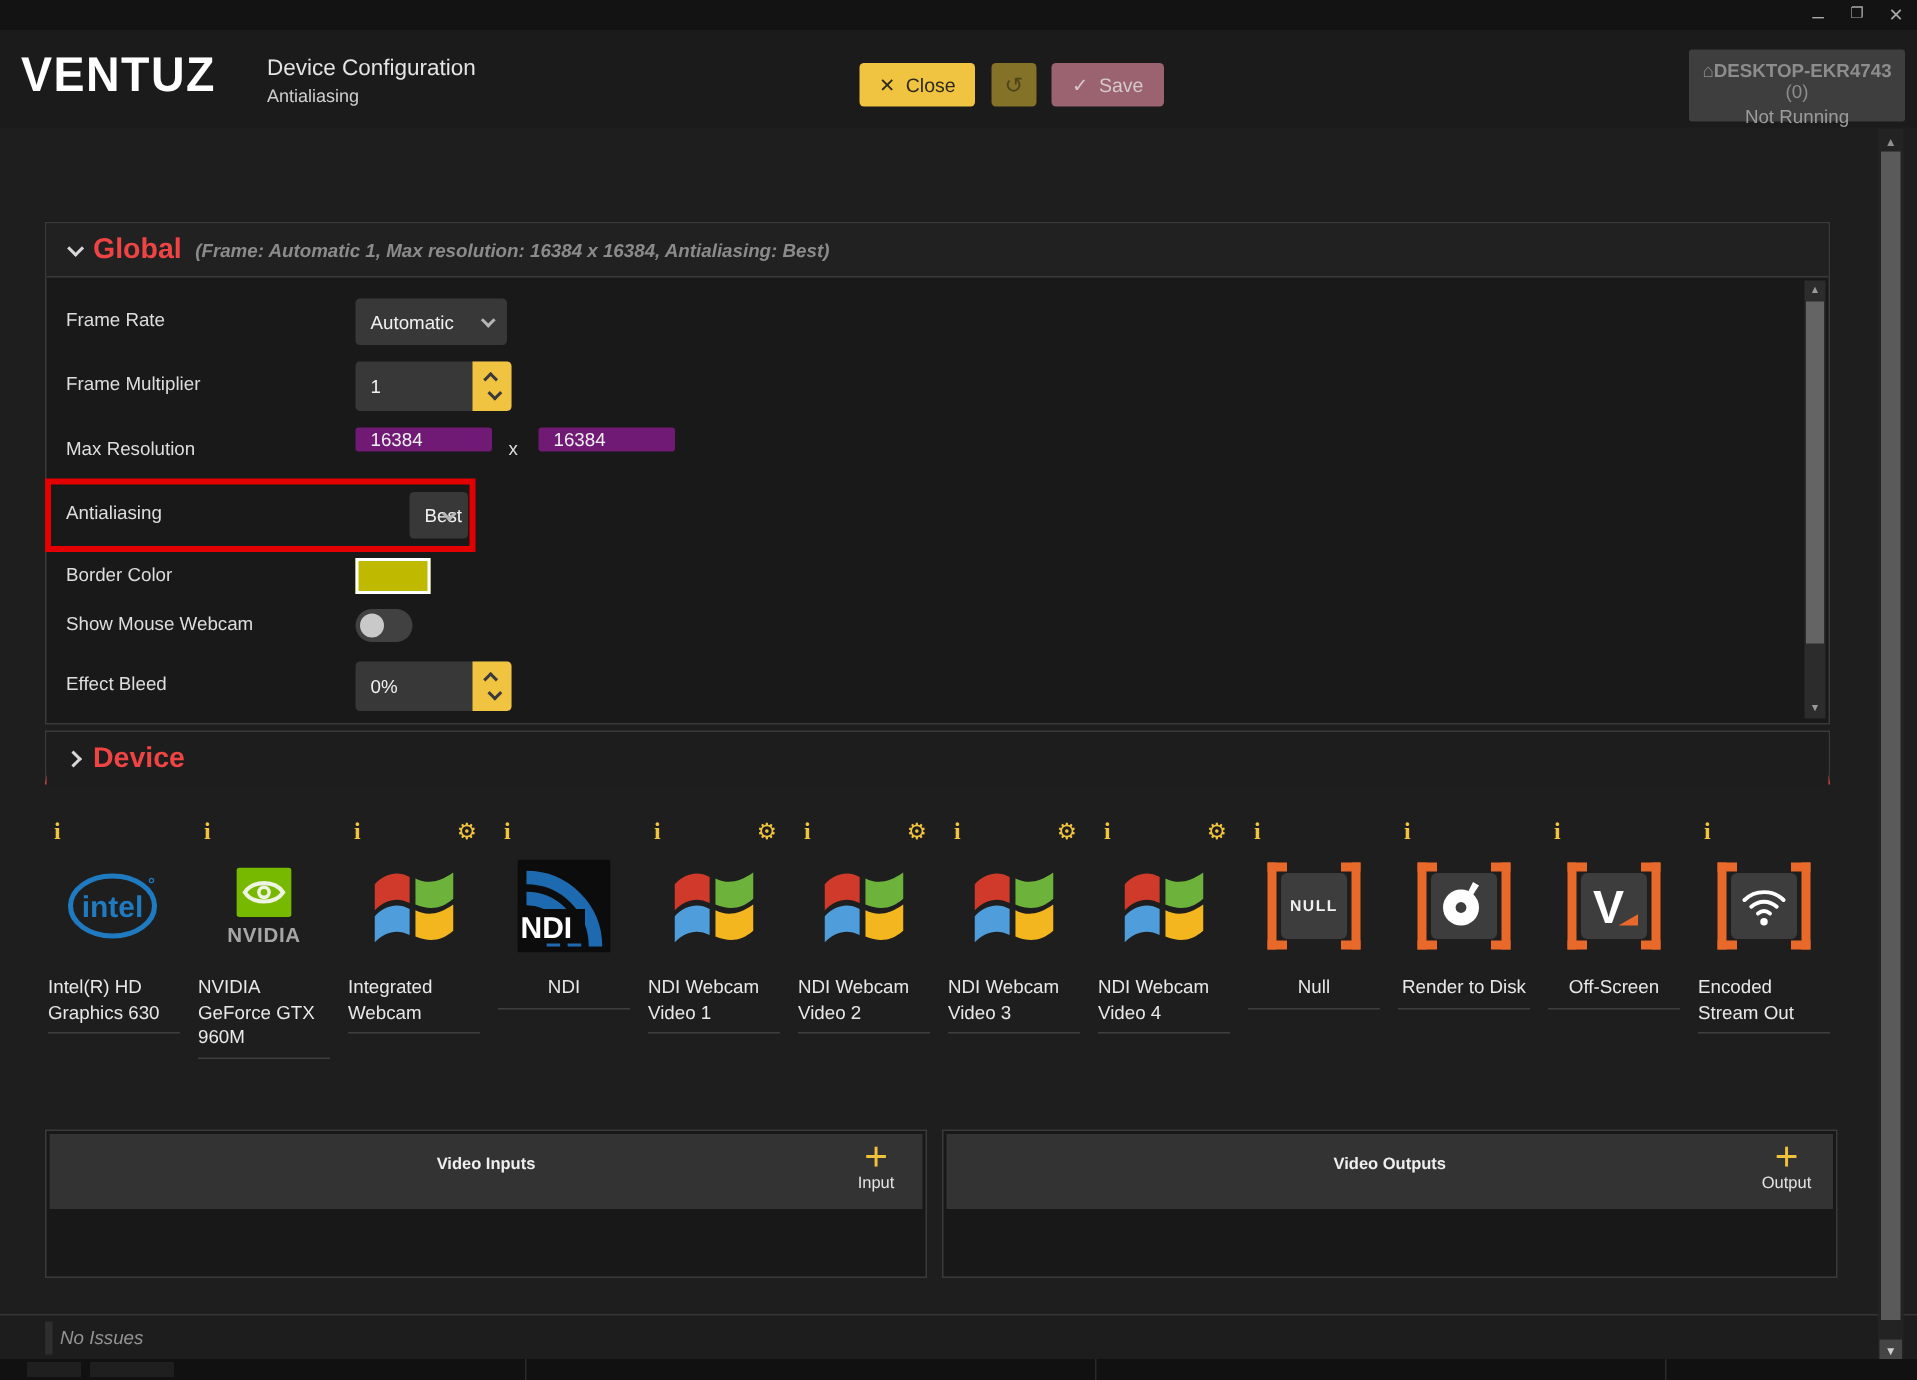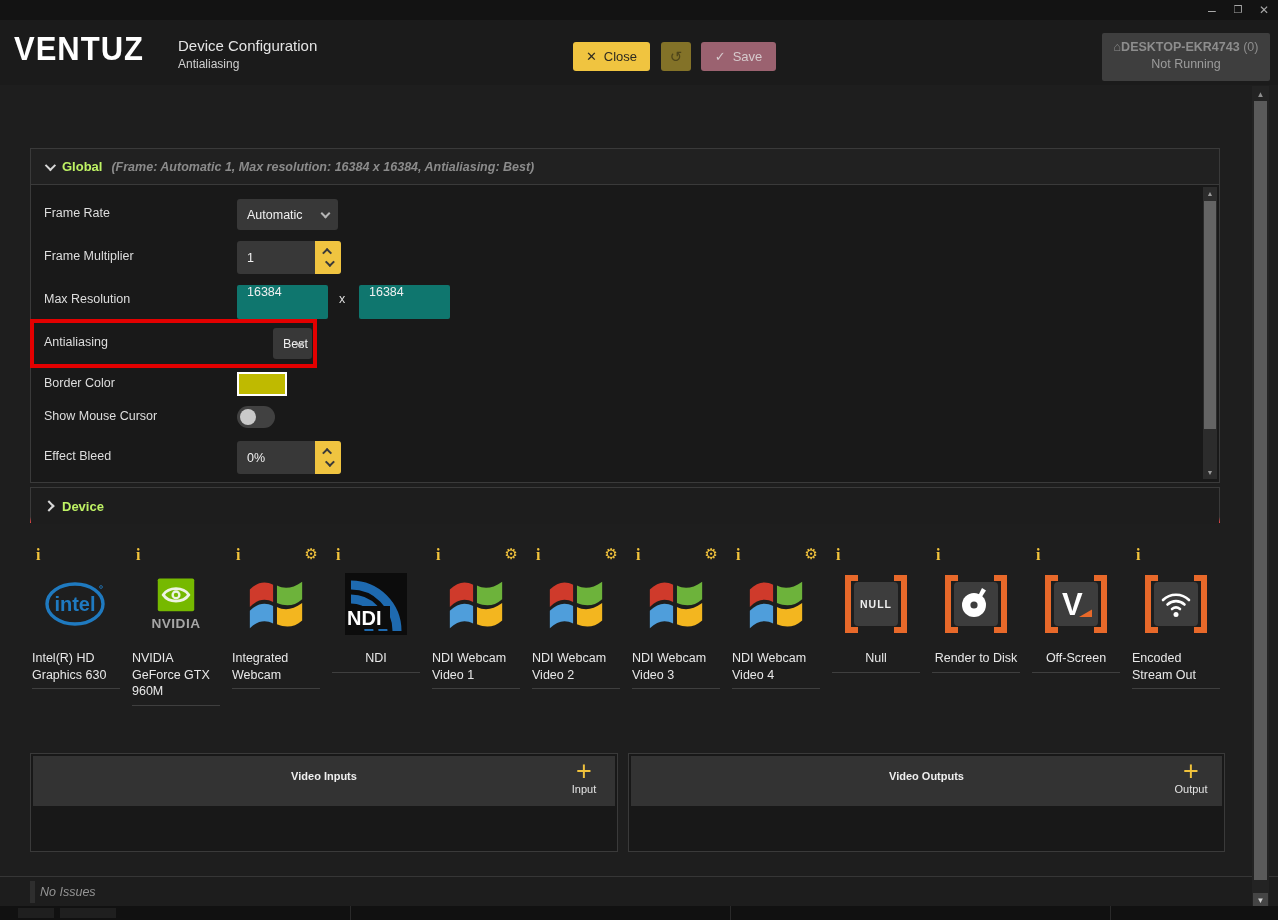--- a/index.html
+++ b/index.html
@@ -19,54 +19,54 @@
   .logo { position:absolute; left:14px; top:12px; color:#ffffff; font-size:31px; font-weight:800;
     letter-spacing:1px; transform:scaleY(1.05); }
   .titleblock { position:absolute; left:178px; top:17px; }
   .titleblock .t1 { color:#e4e4e4; font-size:15px; }
   .titleblock .t2 { color:#cfcfcf; font-size:12px; margin-top:3px; }
   .btn { position:absolute; top:22px; height:29px; border-radius:3px; display:flex; align-items:center;
     justify-content:center; gap:7px; font-size:13px; cursor:pointer; }
   .btn-close { left:573px; width:77px; background:#f0c440; color:#2e2a20; }
   .btn-revert { left:661px; width:30px; background:#837228; color:#4f451a; font-size:15px; }
   .btn-save { left:701px; width:75px; background:#9b6270; color:#d6cacd; }
-  .machinebox { position:absolute; right:8px; top:13px; width:168px; height:48px; background:#3e3e3e;
+  .machinebox { position:absolute; right:8px; top:13px; width:144px; height:48px; background:#3e3e3e;
     border-radius:2px; text-align:center; padding-top:7px; }
   .machinebox .m1 { color:#8d8d8d; font-size:12.5px; font-weight:bold; }
   .machinebox .m1 .cnt { font-weight:normal; color:#8d8d8d; }
   .machinebox .m2 { color:#9c9c9c; font-size:12.5px; margin-top:3px; }
 
   
   .tabbar { position:absolute; left:0; top:85px; width:100%; height:40px; background:#181818; display:flex; padding-left:16px; }
   .tab { height:40px; padding:0 15px; background:#232323; color:#a8a8a8; font-size:13px; font-weight:bold;
     display:flex; align-items:center; border-right:1px solid #161616; cursor:pointer; position:relative; }
   .tab.active { color:#efb62f; }
   .tab.active::after { content:""; position:absolute; left:0; right:0; bottom:0; height:3px; background:#f0c440; }
 
   
   .panel { position:absolute; left:30px; width:1190px; background:#191919; border:1px solid #3a3a3a; }
   .panel-global { top:148px; height:335px; }
   .panel-header { position:relative; height:36px; background:#212121; border-bottom:1px solid #3a3a3a;
     display:flex; align-items:center; padding-left:14px; gap:9px; cursor:pointer; }
-  .panel-title { color:#bef264; font-size:13px; font-weight:bold; }
+  .panel-title { color:#ef4444; font-size:19px; font-weight:bold; }
   .panel-summary { color:#8b8b8b; font-size:12.5px; font-weight:bold;font-style:italic; }
   .chev { width:8px; height:8px; border-right:2px solid #d8d8d8; border-bottom:2px solid #d8d8d8; display:inline-block; }
   .chev.down { transform:rotate(45deg) translateY(-2px); }
   .chev.right { transform:rotate(-45deg); }
   .panel-device { top:487px; height:36px; border-bottom:6px solid #ef4444; }
   .panel-device .panel-header { border-bottom:none; background:#1d1d1d; }
 
   
   .row-label { position:absolute; left:13px; color:#dedede; font-size:12.5px; }
   .dropdown { position:absolute; left:206px; height:31px; background:#383838; border-radius:3px;
     color:#f0f0f0; font-size:12.5px; display:flex; align-items:center; padding:0 26px 0 10px; cursor:pointer; }
   .dd-chev { position:absolute; right:9px; top:11px; width:7px; height:7px;
     border-right:2px solid #b5b5b5; border-bottom:2px solid #b5b5b5; transform:rotate(45deg); }
-  .textinput { position:absolute; height:34px; background:#0f766e; border-radius:2px; color:#f0f0f0;
-    font-size:12.5px; display:flex; padding-left:10px; cursor:text; }
+  .textinput { position:absolute; height:16px; background:#701a75; border-radius:2px; color:#f0f0f0;
+    font-size:12.5px; display:flex; align-items:center; padding-left:10px; cursor:text; }
   .spininput { position:absolute; left:206px; width:104px; height:33px; background:#383838; border-radius:3px;
     color:#f0f0f0; font-size:12.5px; display:flex; align-items:center; padding-left:10px; cursor:text; }
   .spinner { position:absolute; right:0; top:0; width:26px; height:33px; background:#f0c440;
     border-radius:0 3px 3px 0; display:flex; flex-direction:column; align-items:center; justify-content:center; gap:5px; cursor:pointer; }
   .spin-chev { width:7px; height:7px; border-right:2px solid #3a3a3a; border-bottom:2px solid #3a3a3a; }
   .spin-chev.up { transform:rotate(-135deg) translateY(-2px); }
   .spin-chev.dn { transform:rotate(45deg) translateY(-2px); }
   .swatch { position:absolute; left:206px; width:50px; height:24px; border:2px solid #ffffff; cursor:pointer; }
   .toggle { position:absolute; left:206px; width:38px; height:22px; border-radius:11px; background:#414141; cursor:pointer; }
   .toggle .knob { position:absolute; left:3px; top:3px; width:16px; height:16px; border-radius:50%; background:#c9c9c9; }
@@ -198,21 +198,21 @@
     <div class="row-label" style="top:186px">Antialiasing</div>
     <div class="dropdown" style="top:179px; width:39px;margin-left:36px;">
       <span>Best</span>
       <span class="dd-chev"></span>
     </div>
     <div class="hl-red"></div>
 
     <div class="row-label" style="top:227px">Border Color</div>
     <div class="swatch" style="top: 223px; background: rgb(191, 186, 0);" id="swatch"></div>
 
-    <div class="row-label" style="top:260px">Show Mouse Cursor</div>
+    <div class="row-label" style="top:260px">Show Mouse Webcam</div>
     <div class="toggle" style="top:257px">
       <div class="knob"></div>
     </div>
 
     <div class="row-label" style="top:300px">Effect Bleed</div>
     <div class="spininput" style="top:292px">
       <span>0%</span>
       <span class="spinner">
         <span class="spin-chev up"></span>
         <span class="spin-chev dn"></span>

